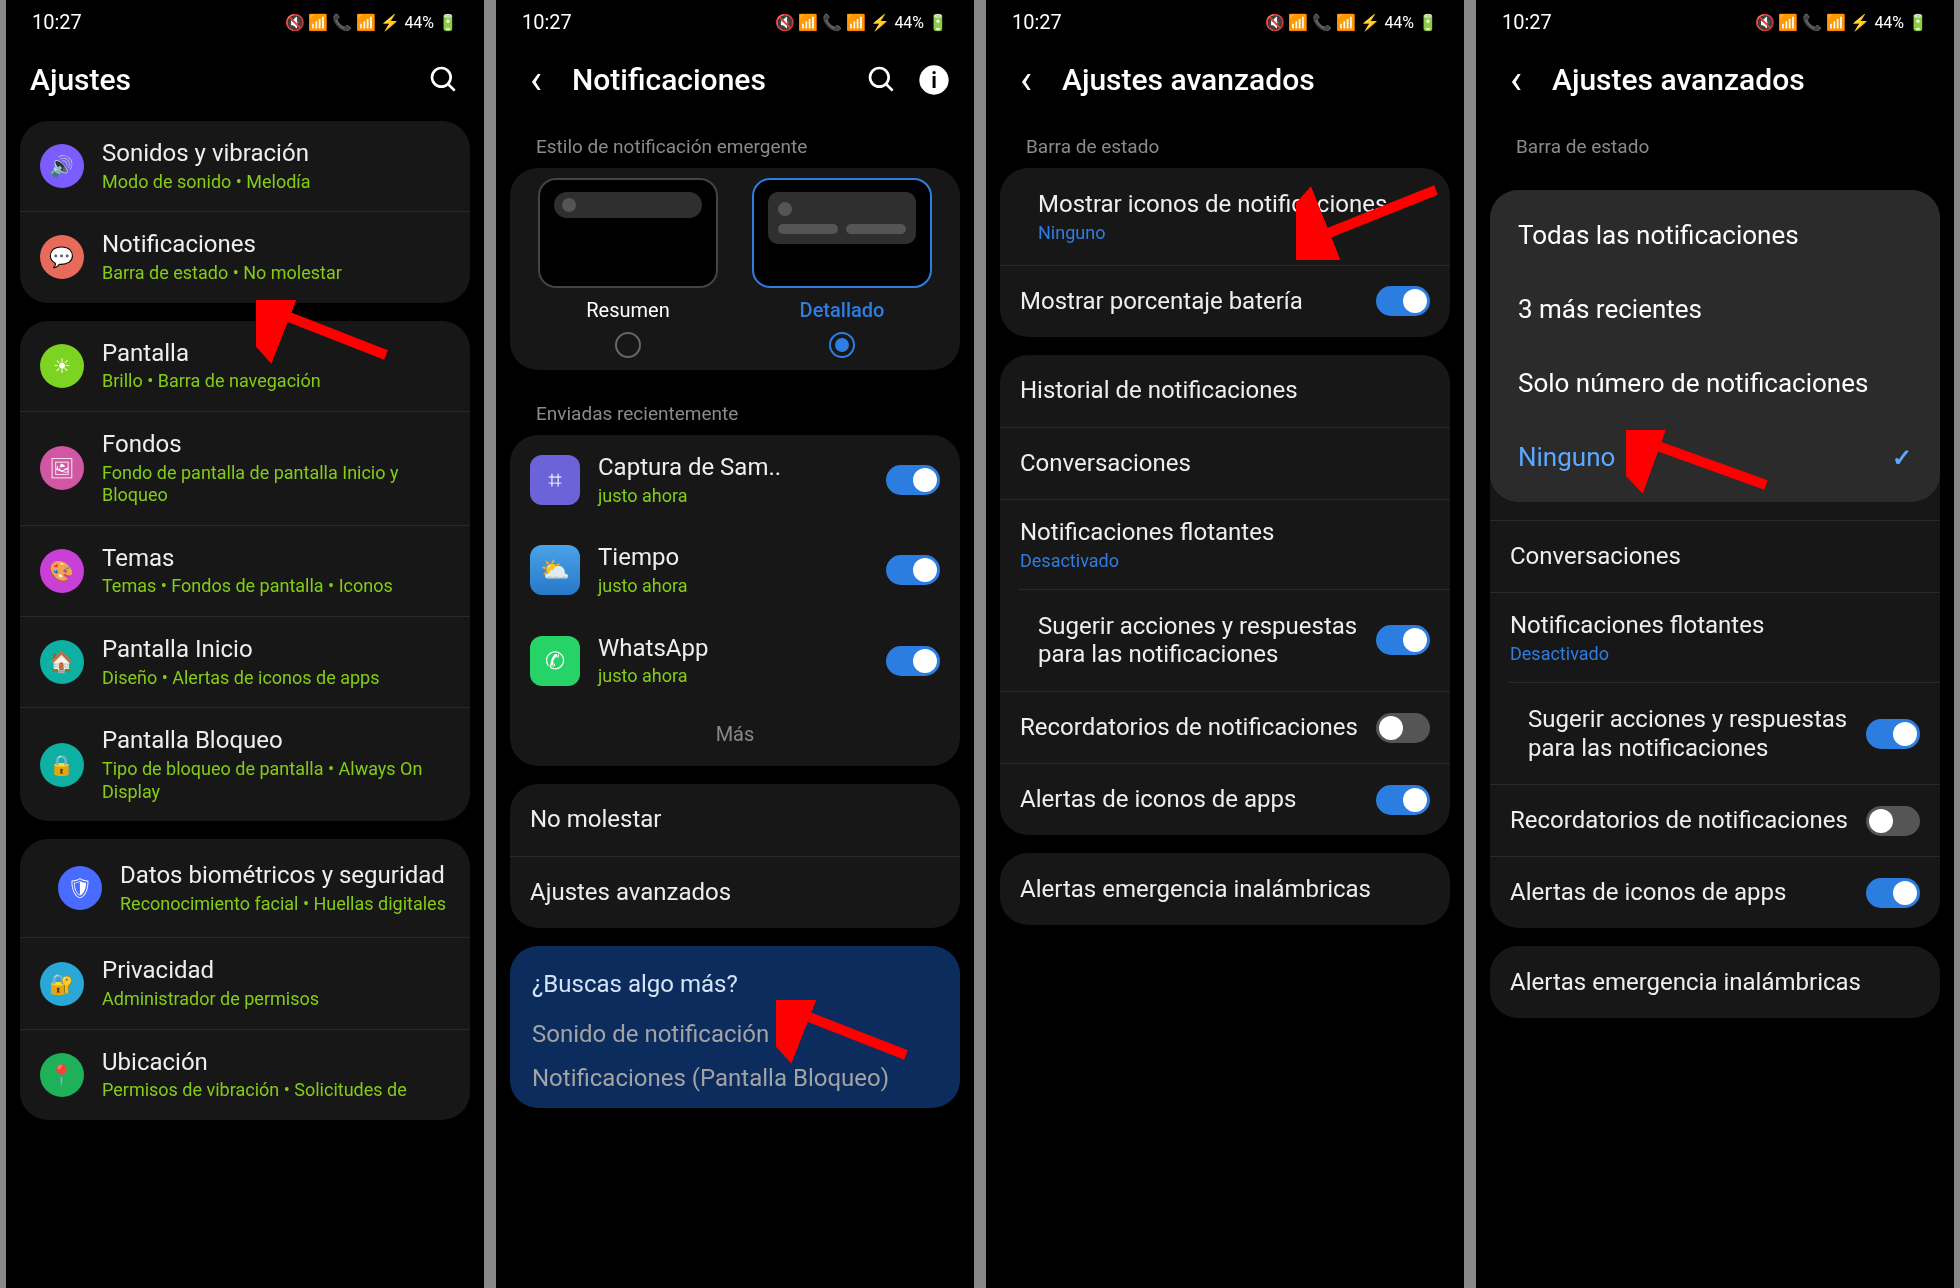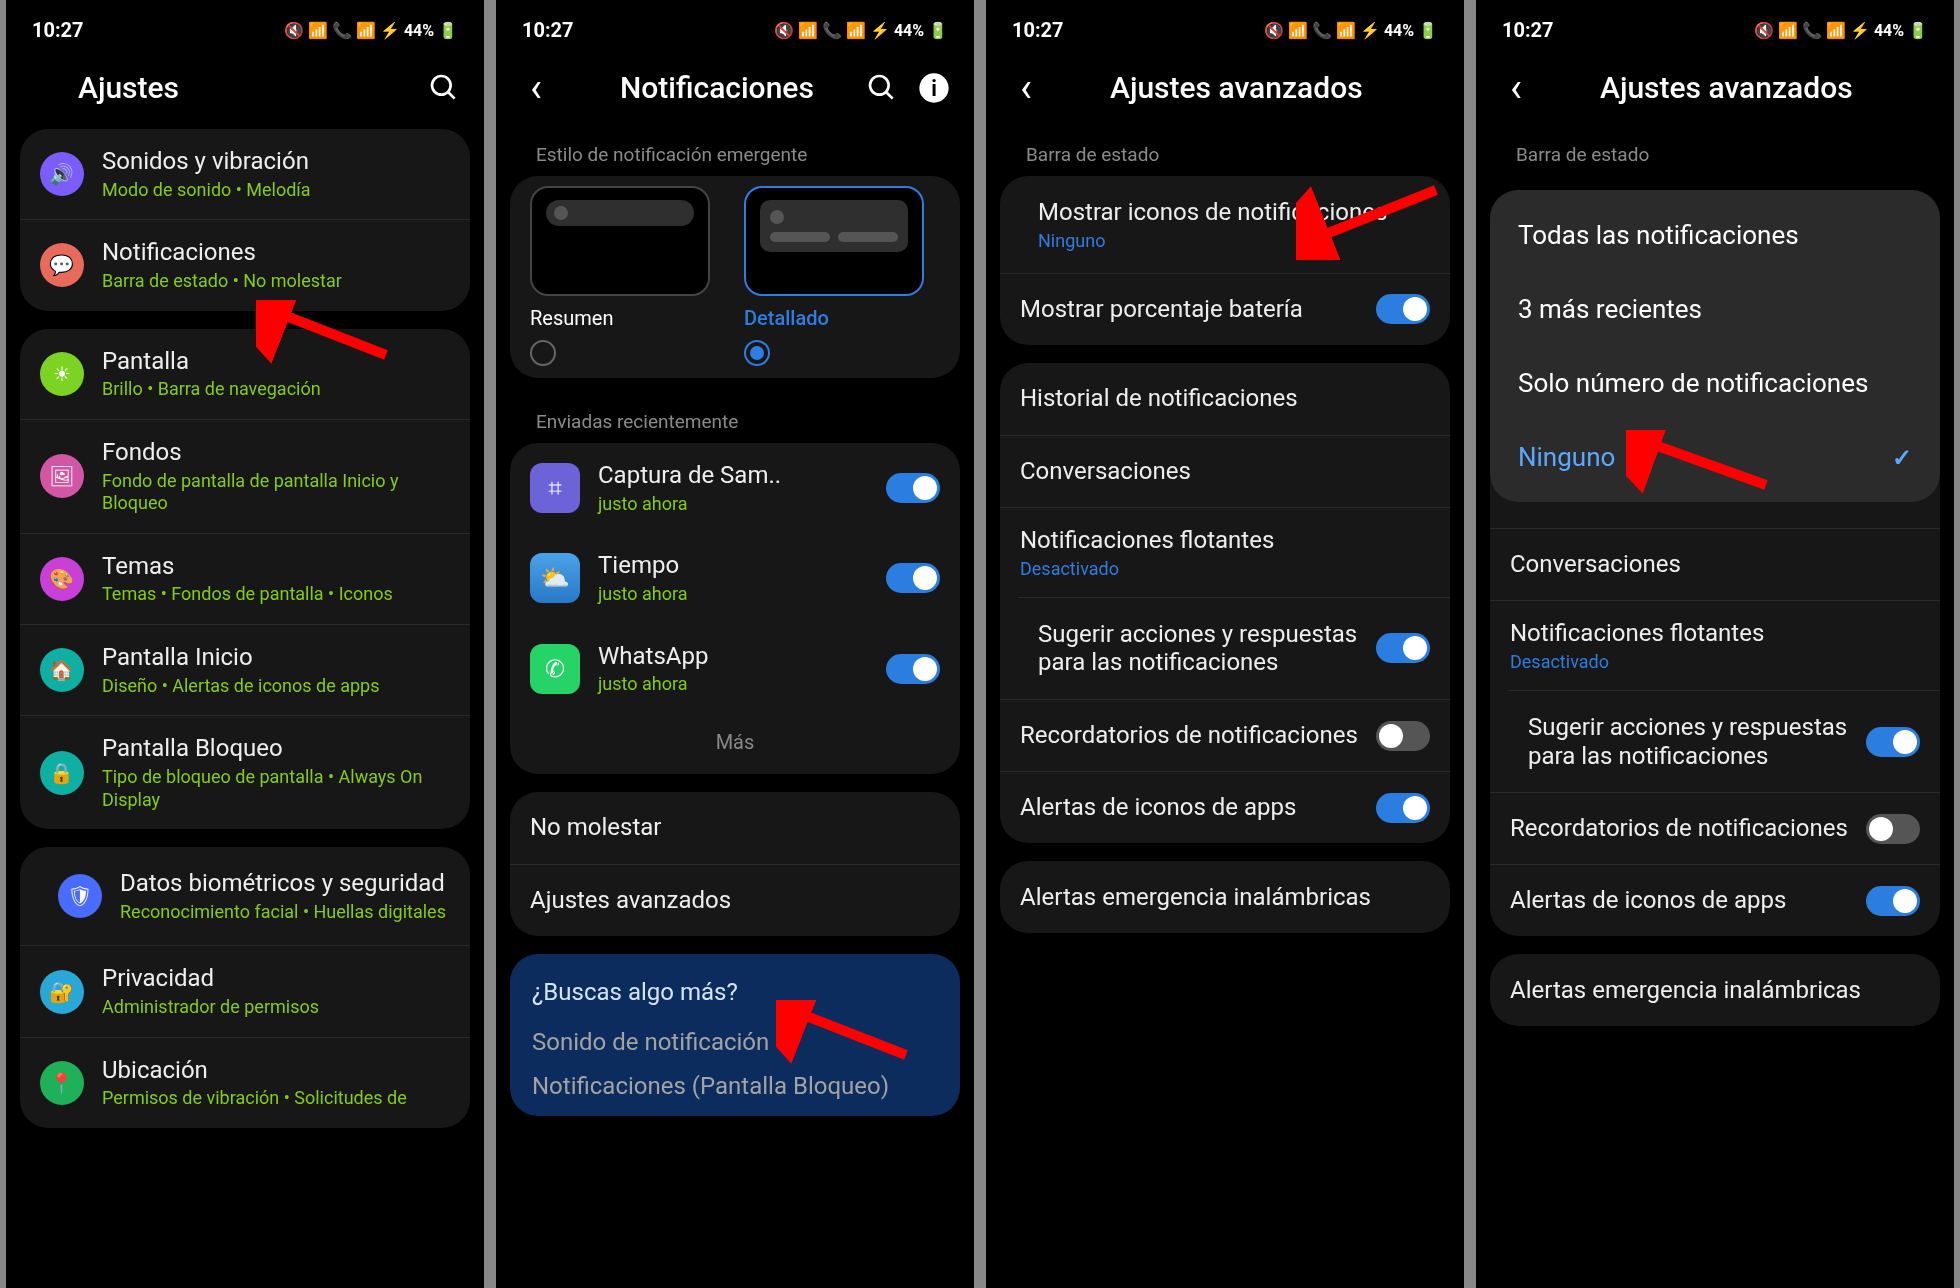--- a/index.html
+++ b/index.html
@@ -22,36 +22,34 @@
     position: relative;
     display: flex;
     flex-direction: column;
   }
   .statusbar {
     display: flex;
     justify-content: space-between;
     align-items: center;
     padding: 6px 26px 4px 26px;
     font-size: 20px;
-    font-weight: 700;
+    font-weight: 400;
     height: 42px;
-    margin-top: 8px;
   }
   .status-icons { display: flex; gap: 4px; align-items: center; font-size: 16px; }
   .header {
     display: flex;
     align-items: center;
     padding: 20px 24px 24px 24px;
     gap: 20px;
   }
   .header .title {
     font-size: 30px;
     font-weight: 500;
     flex: 1;
-    margin-left: 48px;
   }
   .icon-btn {
     width: 32px; height: 32px;
     display: flex; align-items: center; justify-content: center;
     color: #fff;
   }
   .back-chevron::before { content: "‹"; font-size: 40px; line-height: 20px; }
   .content { flex: 1; overflow: hidden; padding: 0 14px; }
   .card {
     background: #171717;
@@ -123,21 +121,21 @@
   .toggle.on::after { right: 3px; }
   .toggle.off::after { left: 3px; }
   .style-row {
     display: flex;
     gap: 18px;
     padding: 10px 20px 12px 20px;
     justify-content: space-around;
   }
   .style-opt {
     flex: 1;
-    display: flex; flex-direction: column; 
+    display: flex; flex-direction: column; align-items: center;
     gap: 10px;
   }
   .style-thumb {
     width: 180px; height: 110px;
     border: 2px solid #444;
     border-radius: 18px;
     padding: 12px 14px;
     background: #000;
   }
   .style-thumb.sel { border-color: #2f7de0; }

